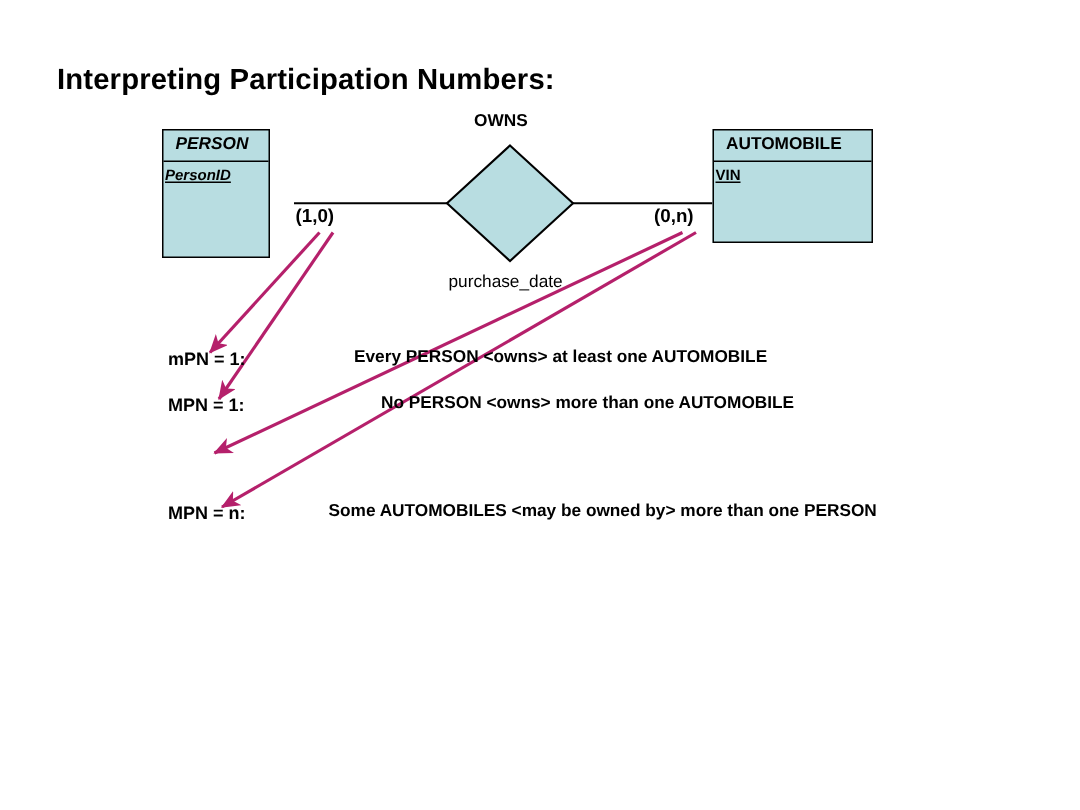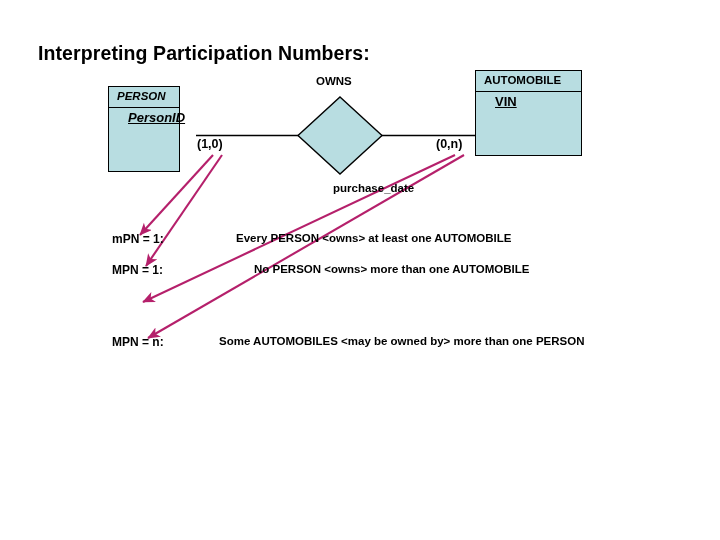--- a/index.html
+++ b/index.html
@@ -65,52 +65,51 @@
     padding-left: 8px;
     white-space: nowrap;
   }
   .entity-attr {
     position: absolute;
     left: 0;
     top: 21px;
     width: 100%;
     height: 20px;
     box-sizing: border-box;
-    font-size: 13px;
+    font-size: 10px;
     font-weight: bold;
     line-height: 19px;
-    padding-left: 19px;
+    padding-left: 1px;
     white-space: nowrap;
   }
   .entity-attr span {
     text-decoration: underline;
   }
 
   #entity-person { left: 108px; top: 86px; width: 72px; height: 86px; font-style: italic; }
-  #entity-automobile { left: 475px; top: 70px; width: 107px; height: 86px; }
+  #entity-automobile { left: 475px; top: 86px; width: 107px; height: 76px; }
 
   
   #relationship-label {
     position: absolute;
     left: 316px;
     top: 75px;
     font-size: 11.5px;
     font-weight: bold;
     white-space: nowrap;
   }
 
   
   #attribute-purchase-date {
     position: absolute;
     left: 299px;
     top: 182px;
     font-size: 11.5px;
-    font-weight: bold;
-    white-space: nowrap;
-    margin-left: 34px;
+    font-weight: normal;
+    white-space: nowrap;
   }
 
   
   .cardinality-label {
     position: absolute;
     font-size: 12.5px;
     font-weight: bold;
     white-space: nowrap;
   }
   #cardinality-left  { left: 197px; top: 137px; }

